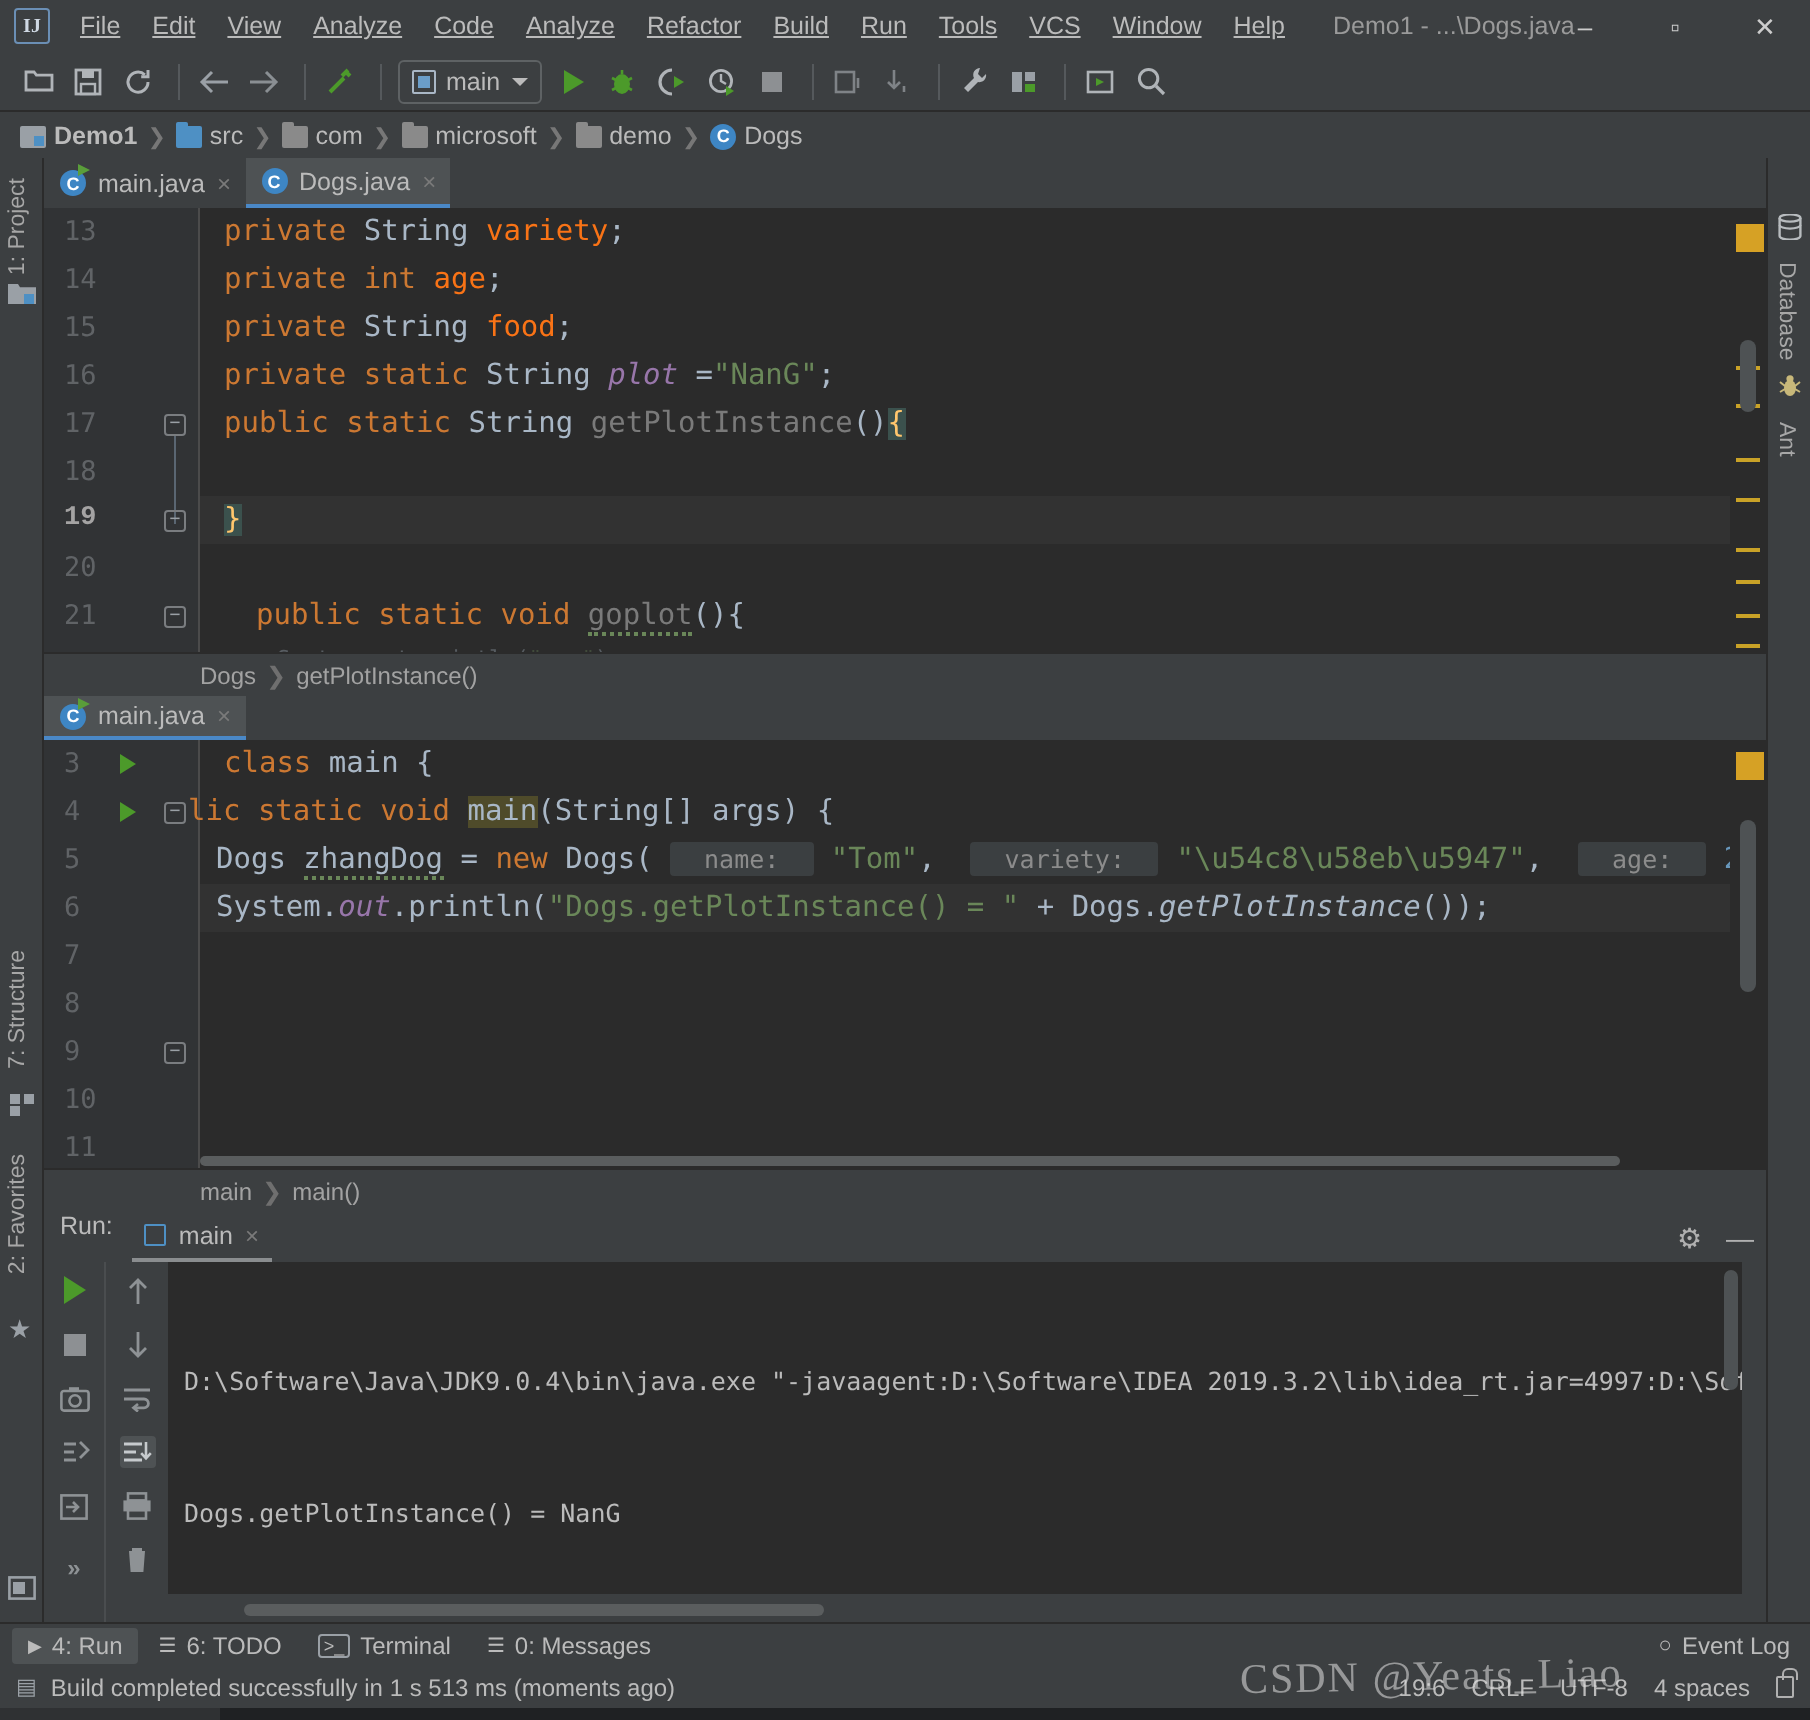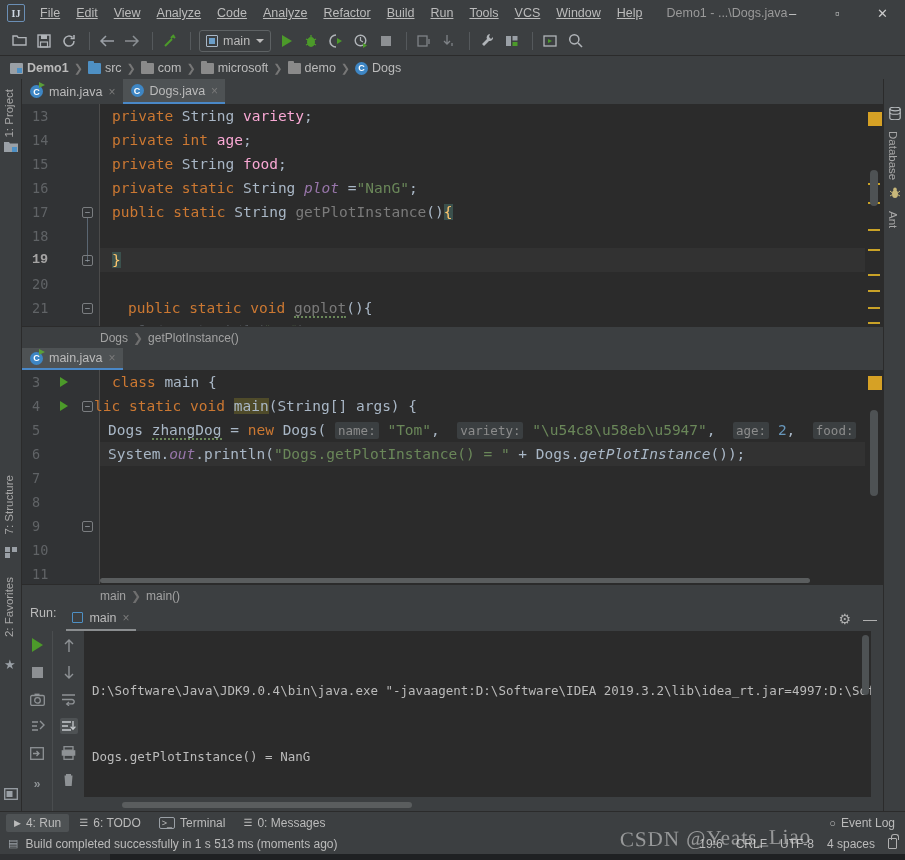--- a/index.html
+++ b/index.html
@@ -164,32 +164,32 @@
     position:absolute; left:60px; top:7px; width:11px;height:11px;
     border:1px solid #7a7d80; border-radius:2px; color:#9aa0a6;
     font-size:9px; line-height:9px; text-align:center;
   }
   .gline { position:absolute; left:65px; top:0; bottom:0; width:1px; background:#5a6672; }
   .gbar { position:absolute; left:77px; top:0; bottom:0; width:1px; background:#4b4b4b; }
 
   
   .kw   { color:#cc7832; }
   .typ  { color:#a9b7c6; }
-  .fld  { color:#f9a8d4;text-align:center; }
+  .fld  { color:#f97316;text-align:center; }
   .fldi { color:#9876aa; font-style:italic; }
   .mth  { color:#a9b7c6; }
   .mthg { color:#7a7a7a; }
   .str  { color:#6a8759; }
   .num  { color:#6897bb; }
   .pln  { color:#a9b7c6; }
   .brace-hl { background:#3b514d; color:#ffc66d; }
   .stat { color:#a9b7c6; font-style:italic; }
   .hint {
     background:#3b3f41; color:#8c8c8c; font-size:12.5px;
-    border-radius:2px; padding:1px 3px; font-style:normal;
+    border-radius:2px; padding:1px 17px; font-style:normal;
   }
   .hl-main { background:#4f4b2a; color:#a9b7c6; }
   .wavy { border-bottom:2px dotted #6a8759; }
 
   .vscroll {
     position:absolute; right:0; top:0; bottom:0; width:18px; background:#2b2b2b;
   }
   .vthumb { position:absolute; right:5px; width:8px; background:#4e5254; border-radius:4px; }
   .mark { position:absolute; right:3px; width:12px; height:2px; background:#c9a227; }
   .markblk { position:absolute; right:1px; width:14px; height:14px; background:#4a4a4a; }

